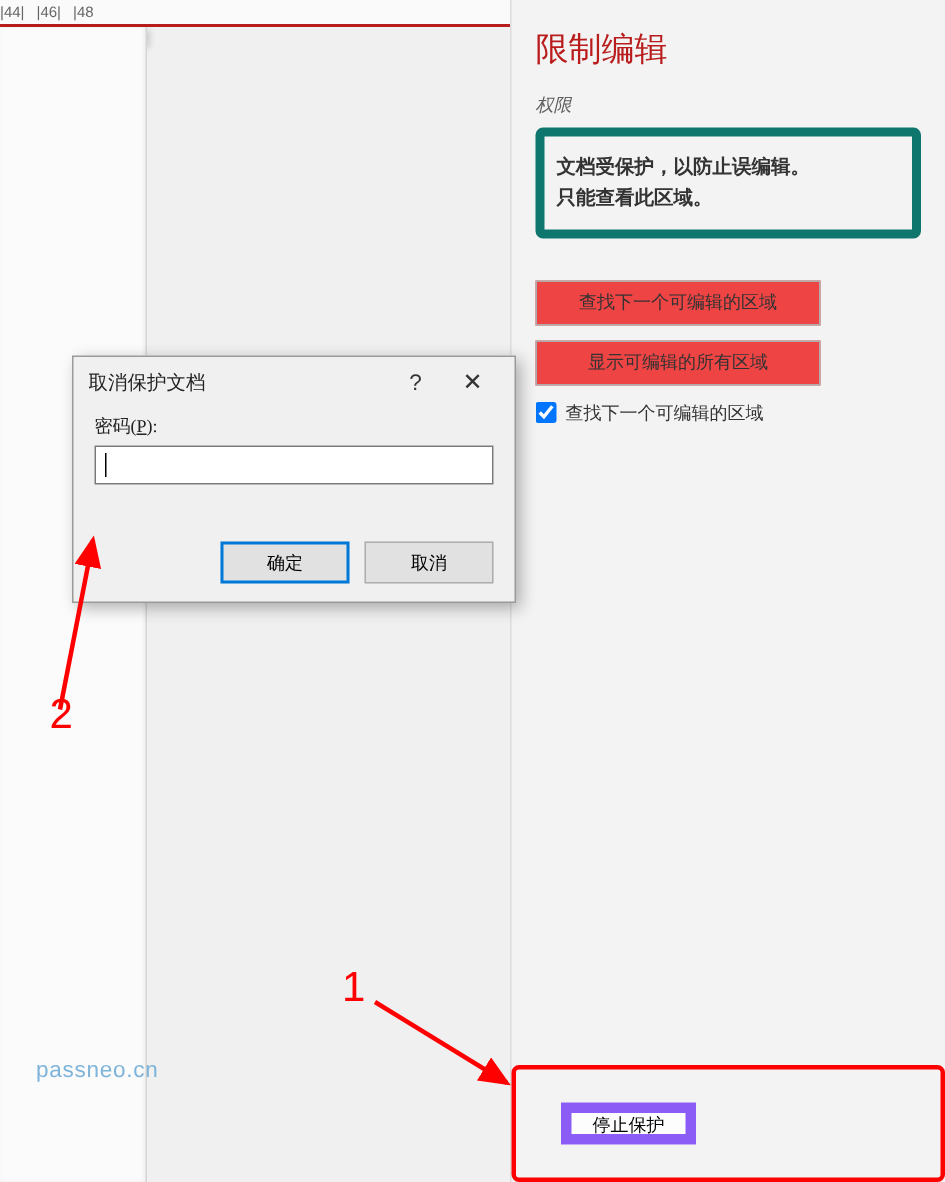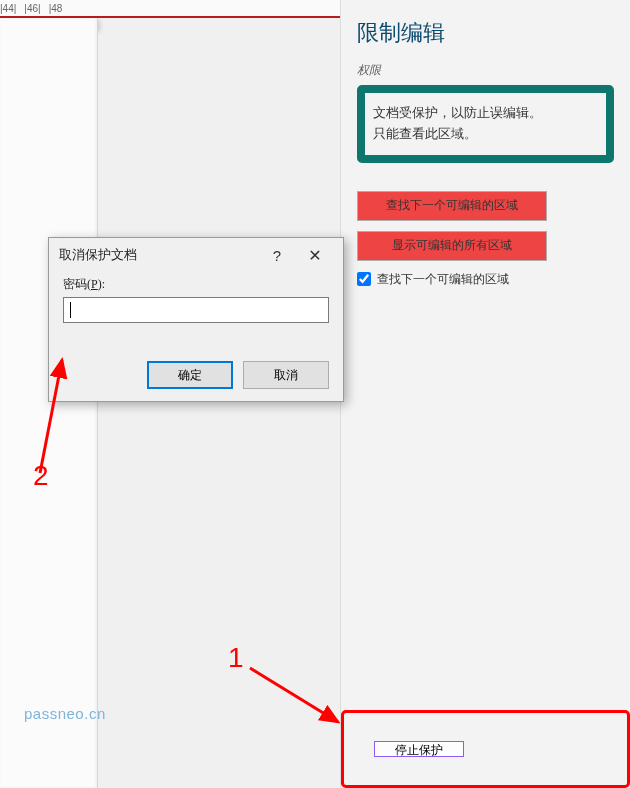--- a/index.html
+++ b/index.html
@@ -46,37 +46,38 @@
       position: absolute;
       top: 0; right: 0;
       width: 290px; height: 788px;
       background: #f3f3f3;
       border-left: 1px solid #dcdcdc;
       padding: 18px 16px 0 16px;
     }
     .panel-title {
       font-size: 22px;
       font-weight: normal;
-      color: #0c4a6e;
+      color: #b91c1c;
       margin-bottom: 14px;
     }
     .panel-sub {
       font-size: 12px;
       color: #5f5f5f;
       margin-bottom: 6px;
       font-style: italic;
     }
     .info-box {
-      border: 8px solid #0f766e;
+      border: 6px solid #0f766e;
       border-radius: 5px;
       padding: 10px 8px;
       font-size: 13px;
       color: #333;
       line-height: 1.6;
       margin-bottom: 28px;
+      font-weight: bold;
     }
     .panel-btn {
       display: block;
       width: 190px;
       height: 30px;
       border: 1px solid #adadad;
       background: #ef4444;
       font-size: 12px;
       color: #333;
       margin-bottom: 10px;
@@ -97,22 +98,22 @@
       bottom: 0; left: 0;
       width: 100%;
       height: 78px;
       border: 3px solid #ff0000;
       border-radius: 5px;
       display: flex;
       align-items: center;
       padding-left: 30px;
     }
     .stop-btn {
-      width: 90px; height: 16px;
-      border: 1px solid #8b5cf6;
+      width: 90px; height: 28px;
+      border: 7px solid #8b5cf6;
       background: #fdfdfd;
       font-size: 12px;
       font-family: inherit;
       cursor: pointer;
     }
     .dialog {
       position: absolute;
       top: 237px; left: 48px;
       width: 296px; height: 165px;
       background: #f0f0f0;

